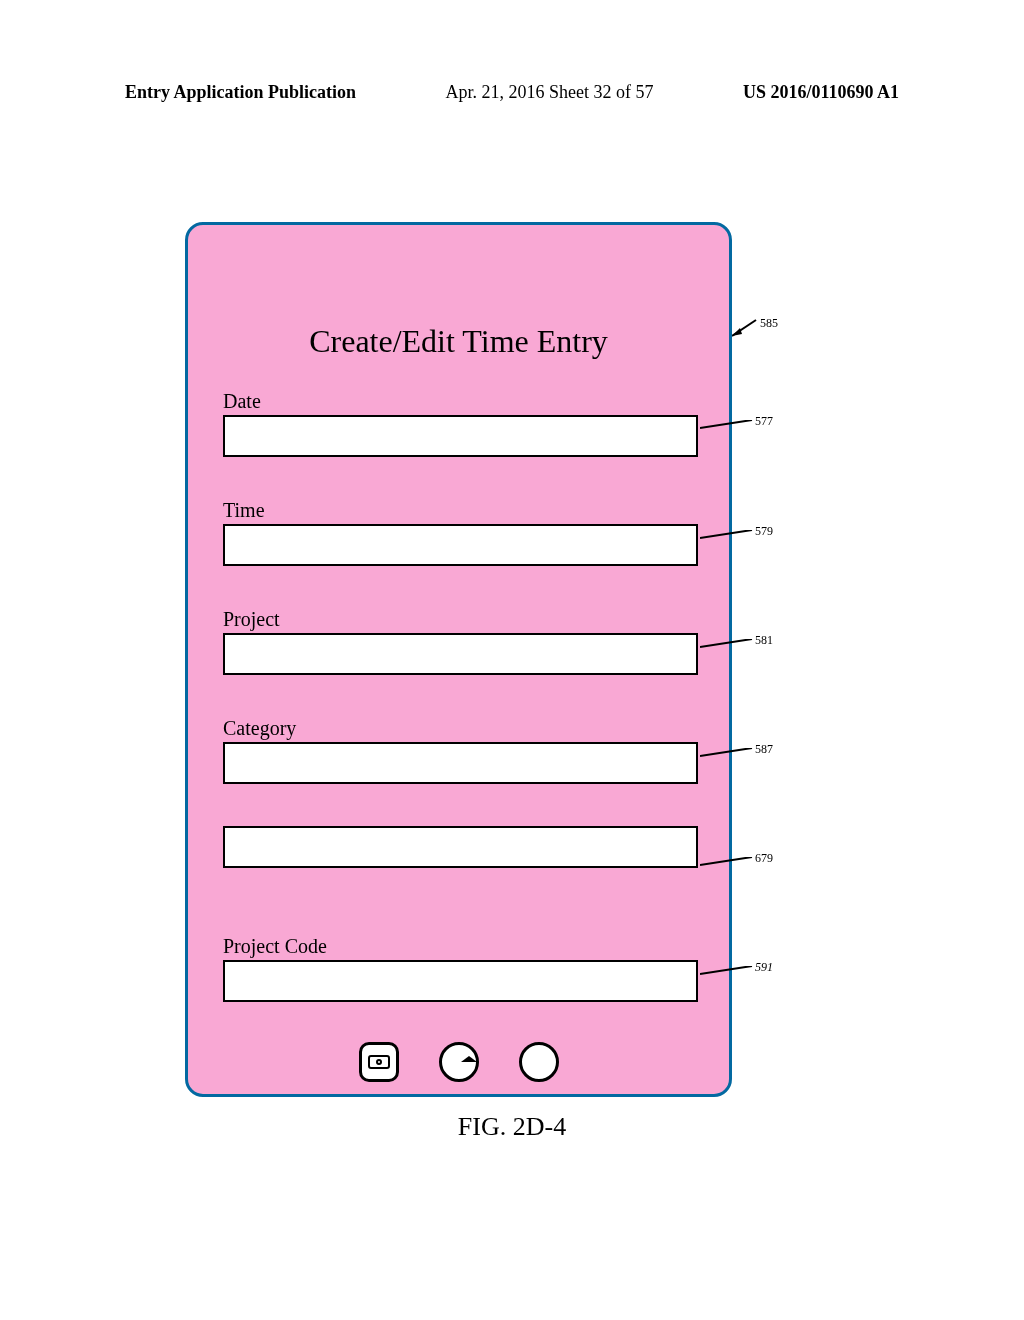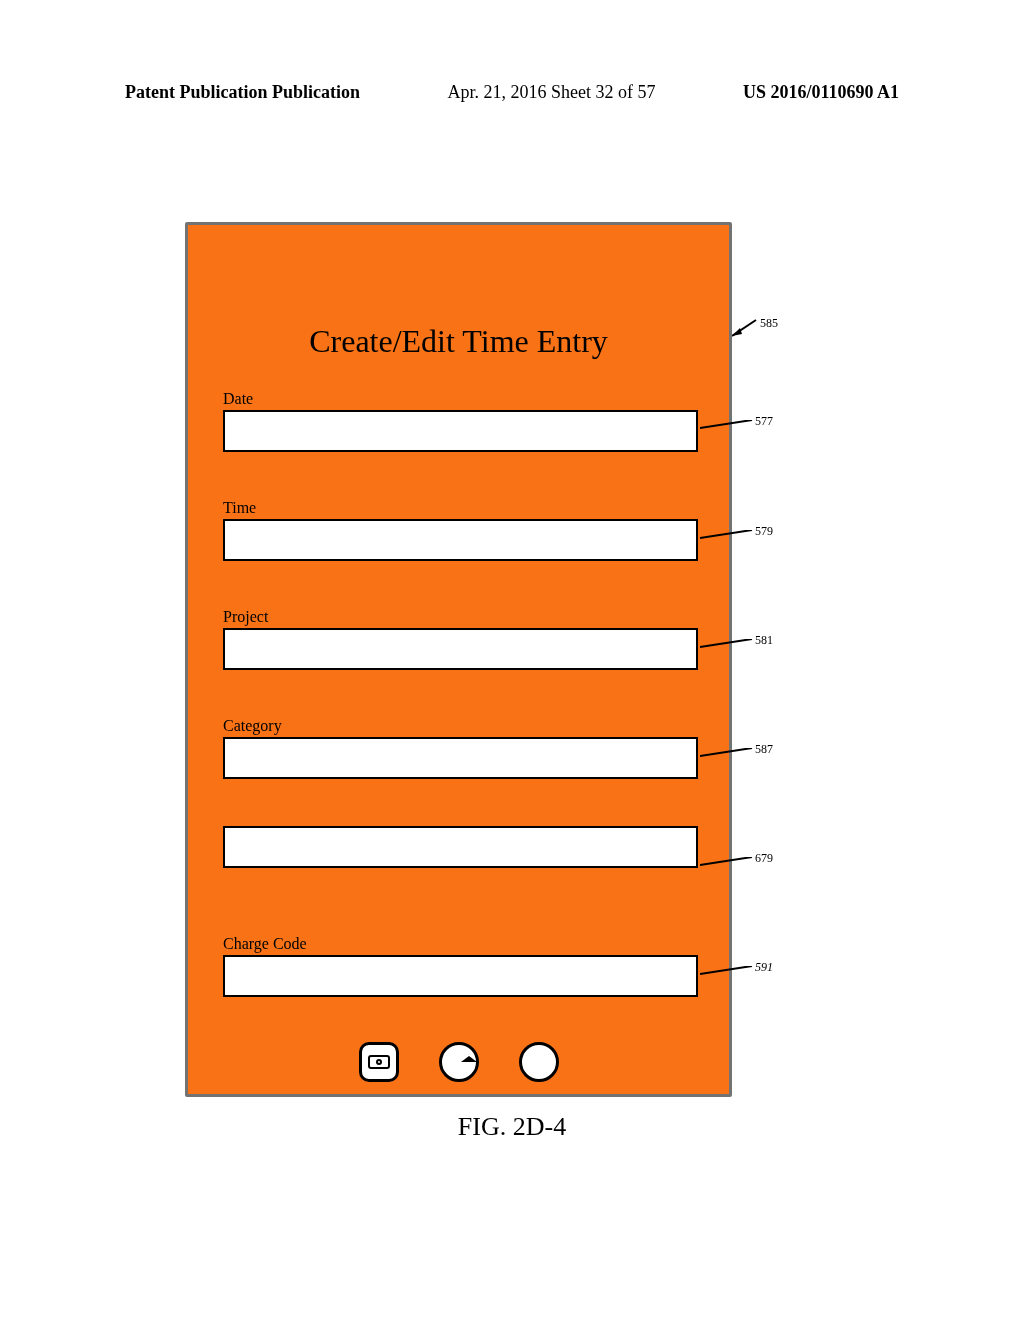--- a/index.html
+++ b/index.html
@@ -26,23 +26,23 @@
     }
     .header-left { font-weight: bold; }
     .header-center { font-weight: normal; }
     .header-right { font-weight: bold; }
     .device-frame {
       position: absolute;
       top: 222px;
       left: 185px;
       width: 547px;
       height: 875px;
-      border: 3px solid #737373;
-      border-radius: 2px;
-      background: #f97316;
+      border: 3px solid #0369a1;
+      border-radius: 18px;
+      background: #f9a8d4;
     }
     .form-title {
       position: absolute;
       top: 98px;
       left: 0;
       width: 100%;
       text-align: center;
       font-size: 32px;
       font-family: "Times New Roman", Times, serif;
     }
@@ -51,21 +51,21 @@
       left: 35px;
       width: 475px;
     }
     .fg-date { top: 165px; }
     .fg-time { top: 274px; }
     .fg-project { top: 383px; }
     .fg-category { top: 492px; }
     .fg-activity { top: 601px; }
     .fg-charge { top: 710px; }
     .form-label {
-      font-size: 16px;
+      font-size: 20px;
       font-family: "Times New Roman", Times, serif;
       margin-bottom: 2px;
       display: block;
     }
     .form-input {
       width: 100%;
       height: 42px;
       border: 2px solid #000;
       background: #fff;
       font-size: 18px;
@@ -156,21 +156,21 @@
       font-family: "Times New Roman", Times, serif;
     }
     svg.pointer {
       position: absolute;
     }
   </style>
 </head>
 <body>
 
 <div class="header">
-  <span class="header-left">Patent Publication Publication</span>
+  <span class="header-left">Entry Application Publication</span>
   <span class="header-center">Apr. 21, 2016  Sheet 32 of 57</span>
   <span class="header-right">US 2016/0110690 A1</span>
 </div>
 
 <div class="device-frame">
   <div class="form-title">Create/Edit Time Entry</div>
 
   <div class="form-group fg-date">
     <label class="form-label">Date</label>
     <input class="form-input" value="" style="">
@@ -189,21 +189,21 @@
   <div class="form-group fg-category">
     <label class="form-label">Category</label>
     <input class="form-input" value="" style="">
   </div>
 
   <div class="form-group fg-activity">
     <input class="form-input" value="" style="">
   </div>
 
   <div class="form-group fg-charge">
-    <label class="form-label">Charge Code</label>
+    <label class="form-label">Project Code</label>
     <input class="form-input" value="" style="">
   </div>
 
   <div class="nav-bar">
     <div class="nav-btn">
       <span>
         <span class="nav-back-inner">
             <span class="nav-back-dot"></span>
           </span>
       </span>

